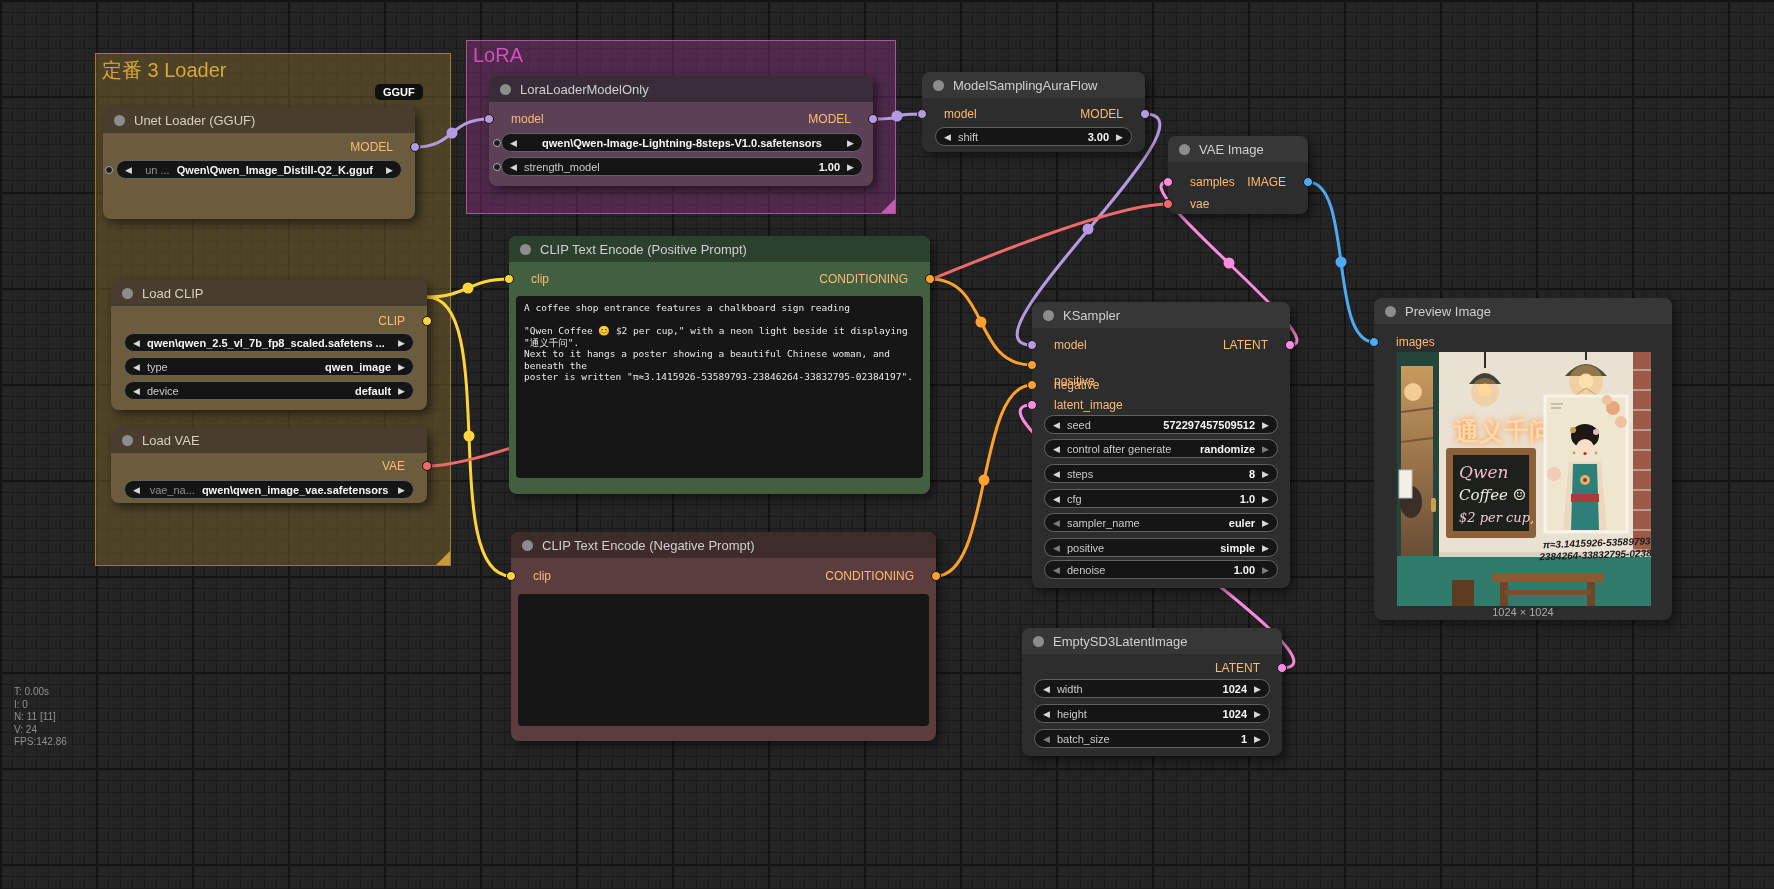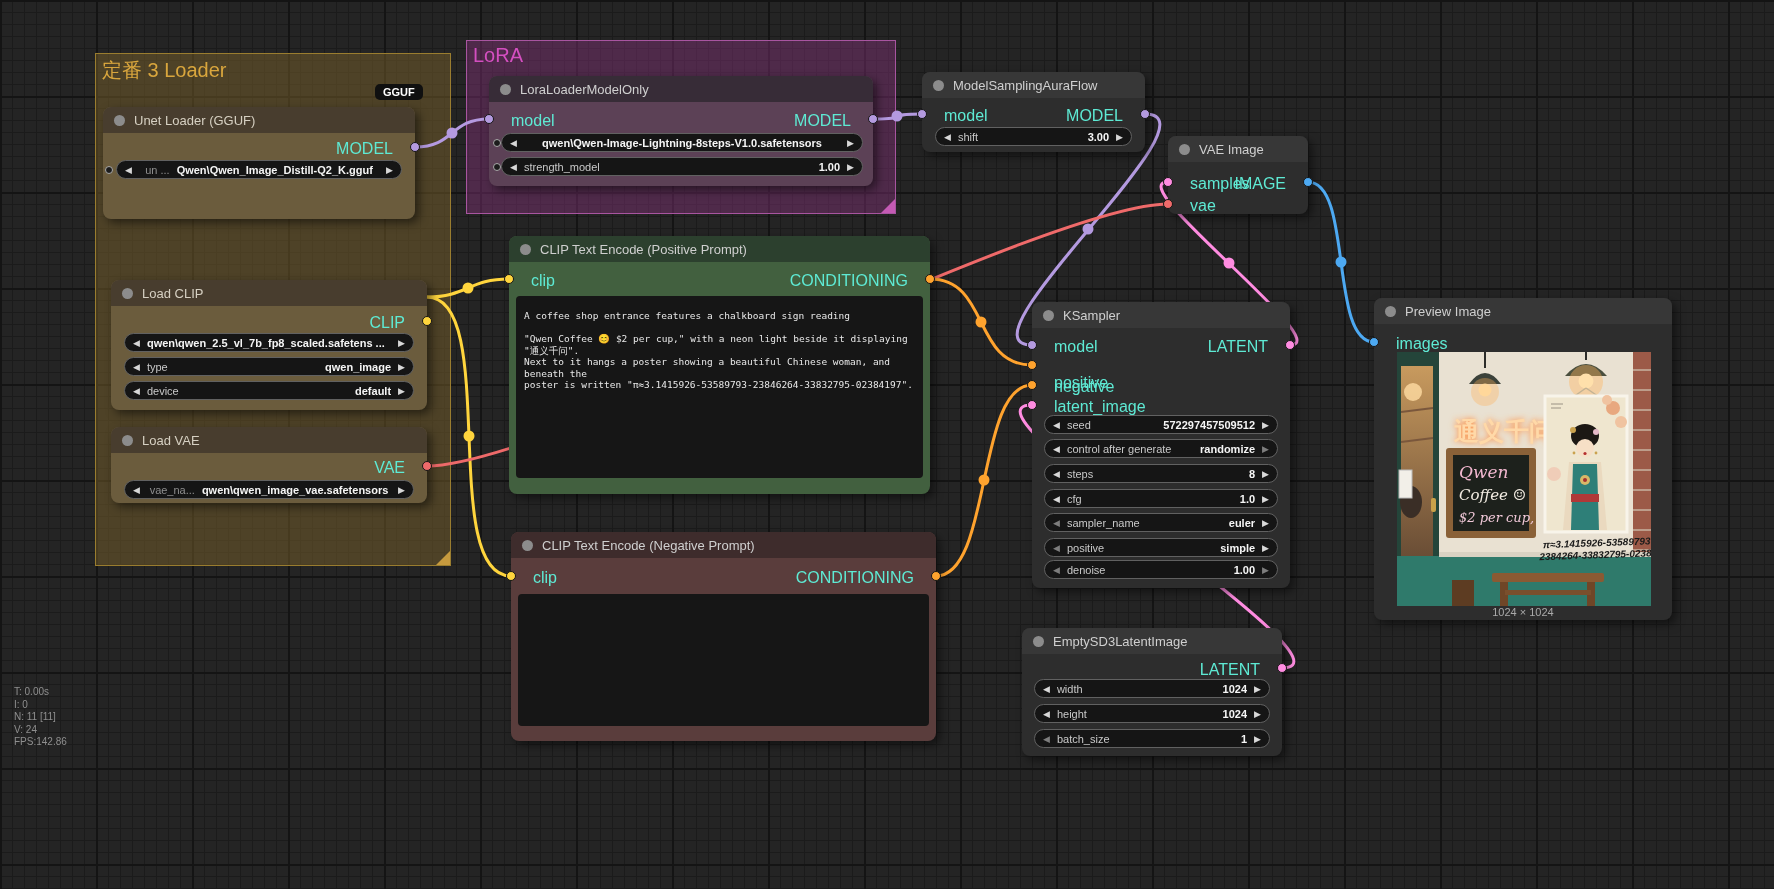--- a/index.html
+++ b/index.html
@@ -26,35 +26,35 @@
   .lk{fill:none;stroke-width:3px;}
   
   .node{position:absolute;border-radius:8px;box-shadow:4px 4px 10px rgba(0,0,0,.5);box-sizing:border-box;color:#ddd;font-size:12px;}
   .node header{height:26px;display:flex;align-items:center;gap:9px;padding:0 11px;border-radius:8px 8px 0 0;font-size:13px;color:#cfcfcf;white-space:nowrap;overflow:hidden;}
   .ndot{width:11px;height:11px;border-radius:50%;background:#8c8c8c;flex:0 0 auto;}
   .n-gray{background:#2d2d2d;} .n-gray header{background:#373737;}
   .n-loader{background:#6b5c3d;} .n-loader header{background:#483d2e;color:#d6d0c2;}
   .n-lora{background:#5c4156;text-align:right;} .n-lora header{background:#372c37;}
   .n-green{background:#42603f;} .n-green header{background:#2c402e;}
   .n-red{background:#5a3d3c;} .n-red header{background:#3e2c2c;}
-  .slot-label{position:absolute;font-size:16px;color:#5eead4;white-space:nowrap;}
+  .slot-label{position:absolute;font-size:12px;color:#fdba74;white-space:nowrap;}
   .sl-in{left:22px;} .sl-out{right:22px;}
   .socket{position:absolute;width:10px;height:10px;border-radius:50%;border:1px solid #161616;box-sizing:border-box;}
   .sk-in{left:-5px;} .sk-out{right:-5px;}
   .c-model{background:#b49ae0;} .c-clip{background:#ffd53d;} .c-vae{background:#ef6a6a;}
   .c-cond{background:#ffa32e;} .c-latent{background:#ff8ce1;} .c-image{background:#4da9f2;}
   .ring{position:absolute;width:8px;height:8px;border:1px solid #aaa;border-radius:50%;background:#1c1c1c;box-sizing:border-box;}
   
   .widget{position:absolute;height:19px;background:#151515;border:1px solid #616161;border-radius:10px;display:flex;align-items:center;gap:7px;padding:0 8px;font-size:11px;color:#c9c9c9;box-sizing:border-box;white-space:nowrap;overflow:hidden;}
   .warr{font-family:"DejaVu Sans",sans-serif;font-size:9px;color:#d8d8d8;flex:0 0 auto;}
   .warr.dim{color:#7d7d7d;}
   .wmid{flex:1;display:flex;align-items:center;gap:7px;overflow:hidden;}
   .wmid.between{justify-content:space-between;} .wmid.center{justify-content:center;} .wmid.start{justify-content:flex-start;}
   .wval{color:#f5f5f5;font-weight:bold;} .dimlbl{color:#8f8f8f;}
-  .prompt-text{position:absolute;background:#161616;border-radius:4px;padding:14px 8px;box-sizing:border-box;
+  .prompt-text{position:absolute;background:#161616;border-radius:4px;padding:6px 8px;box-sizing:border-box;
     font-family:"DejaVu Sans Mono",monospace;font-size:9.5px;line-height:11.5px;color:#e8e8e8;white-space:pre-wrap;overflow:hidden;}
   .badge{position:absolute;left:375px;top:84px;background:#101010;color:#fff;font-weight:bold;font-size:11px;padding:2px 8px;border-radius:5px;}
   .stats{position:absolute;left:14px;top:686px;font-size:10px;line-height:12.5px;color:#8f8f8f;}
   .preview-img{position:absolute;left:23px;top:54px;width:254px;height:254px;background:#111;text-align:right;}
   .caption{position:absolute;left:0;top:308px;width:100%;text-align:center;font-size:11px;color:#aaa;}
 </style>
 </head>
 <body>
 
 <div class="canvas">

